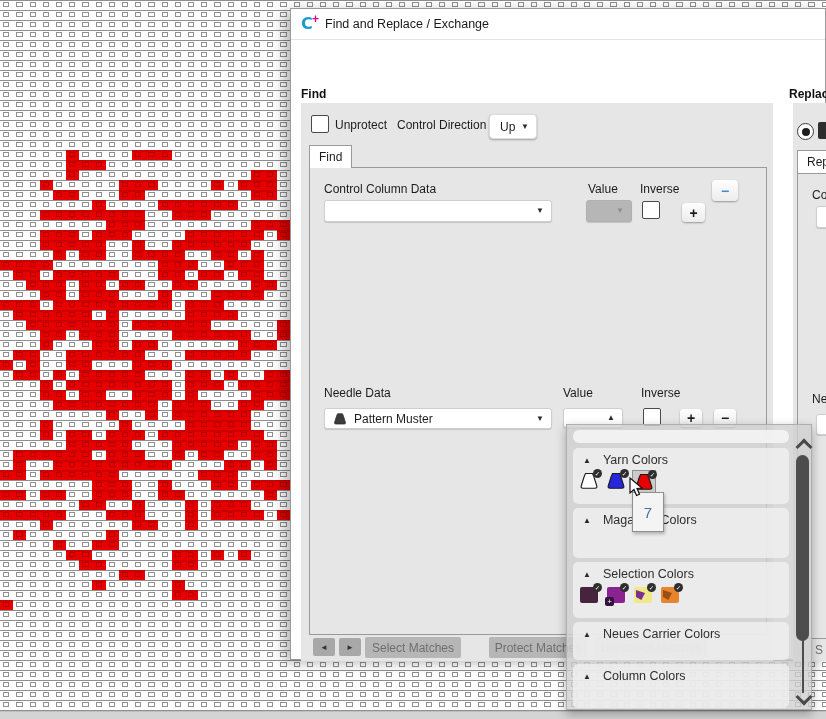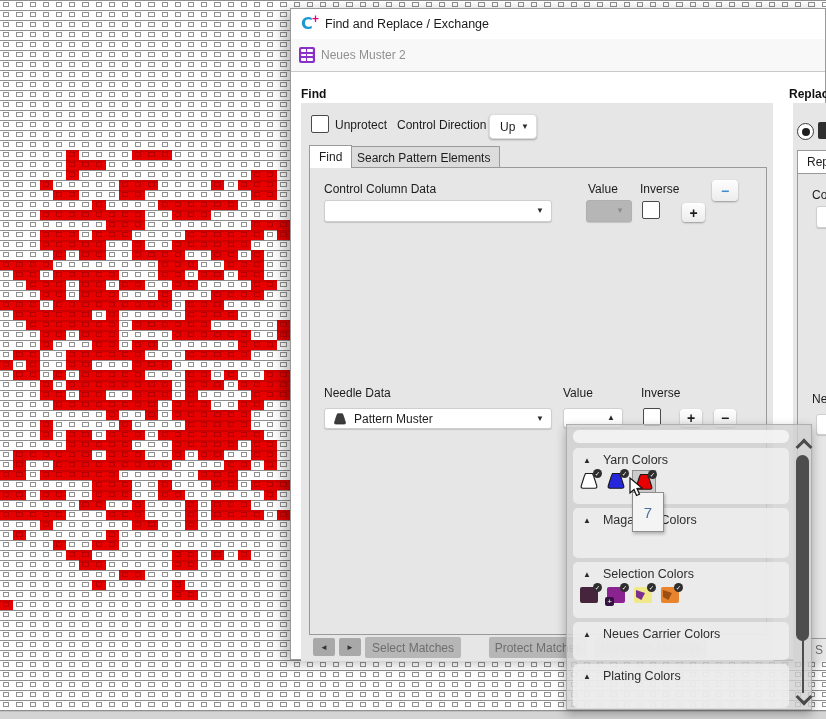--- a/index.html
+++ b/index.html
@@ -2164,43 +2164,34 @@
     </div>
   <div id="bottombar"></div>
 
   <div id="dialog">
 
     <div class="titlebar">
       <span class="logo"><b>C</b><i>+</i></span>
       <span class="title">Find and Replace / Exchange</span>
     </div>
 
-    <div class="musterrow">
-      <span class="mu-icon">
-          <i></i>
-          <i></i>
-          <i></i>
-        </span>
-      <span class="mu-text">Neues Muster 2</span>
-    </div>
 
     <div class="heading find-h">Find</div>
     <div class="heading repl-h">Replace</div>
 
     <div class="panel find-panel">
       <span class="cb" style="left:10px;top:12px;"></span>
       <span class="lbl" style="left:34px;top:15px;">Unprotect</span>
       <span class="lbl" style="left:96px;top:15px;">Control Direction</span>
       <div class="dd up-dd">
         <span>Up</span>
         <span class="arr">▼</span>
       </div>
 
       <div class="tab active" style="left:8px;top:42px;">Find</div>
-      <div class="tab" style="left:46px;top:43px;">Search Pattern Elements</div>
 
       <div class="content">
         <span class="lbl" style="left:14px;top:14px;">Control Column Data</span>
         <div class="dd" style="left:14px;top:32px;width:228px;height:22px;">
           <span class="arr">▼</span>
         </div>
         <span class="lbl" style="left:278px;top:14px;">Value</span>
         <div class="dd disabled" style="left:276px;top:32px;width:46px;height:22px;">
           <span class="arr">▼</span>
         </div>
@@ -2311,21 +2302,21 @@
         </div>
         <div class="psec">
           <div class="psec-h">
             <span class="col-arr">▲</span>
             <span class="psec-l">Neues Carrier Colors</span>
           </div>
         </div>
         <div class="psec">
           <div class="psec-h">
             <span class="col-arr">▲</span>
-            <span class="psec-l">Plating Colors</span>
+            <span class="psec-l">Column Colors</span>
           </div>
         </div>
       </div>
     <div>
       <span class="sb-chev" style="left:231px;top:16px;transform:rotate(45deg);"></span>
       <div class="sb-thumb"></div>
       <div class="sb-stem"></div>
       <span class="sb-chev" style="left:231px;top:266px;transform:rotate(225deg);"></span>
     </div>
   </div>

